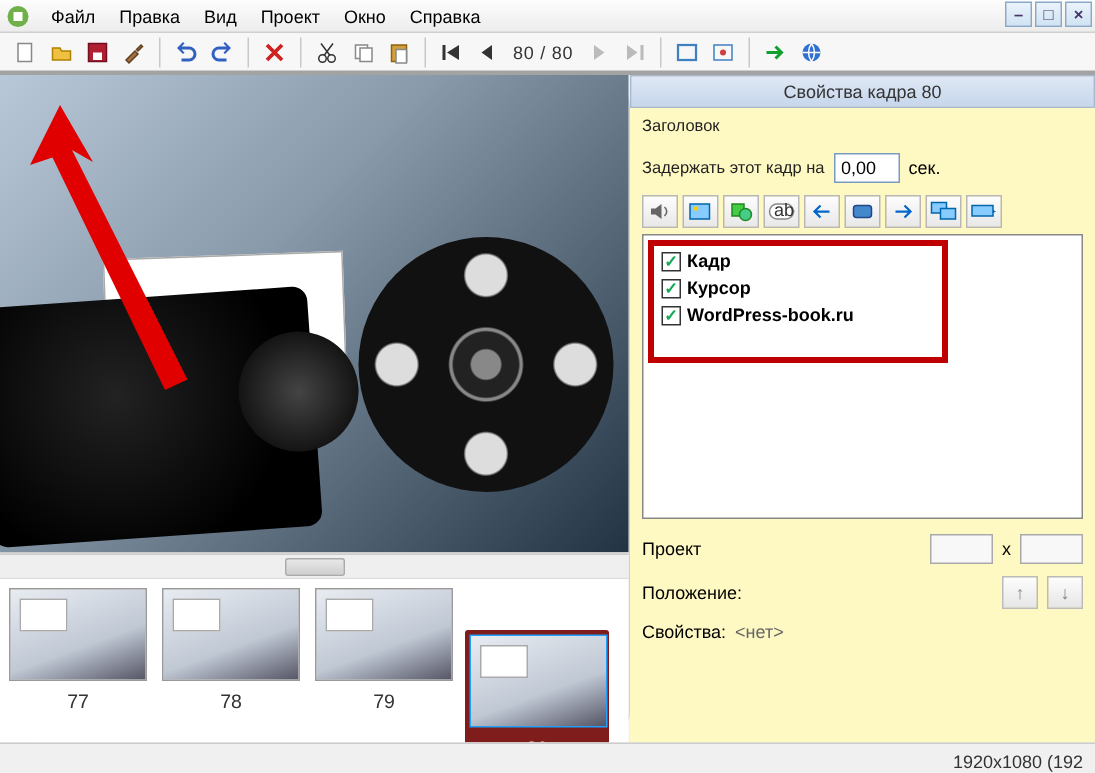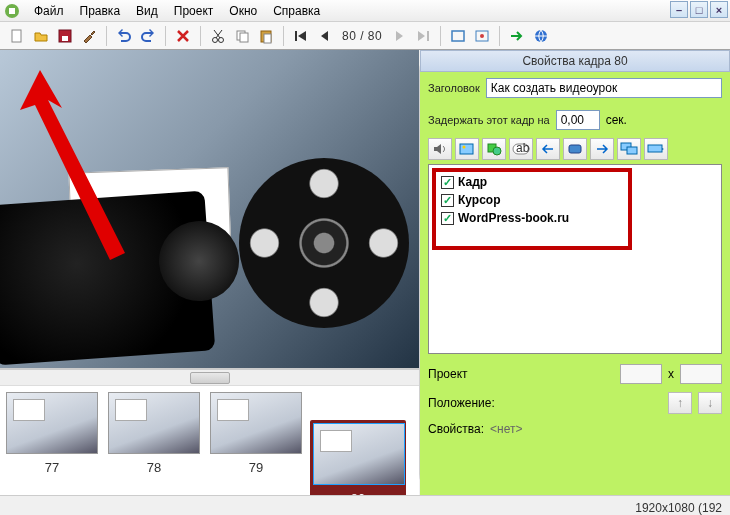--- a/index.html
+++ b/index.html
@@ -4,42 +4,42 @@
 <style>
 * { box-sizing: border-box; margin: 0; padding: 0; font-family: Tahoma, Arial, sans-serif; font-size: 12px; }
 body { width: 730px; height: 515px; background: #f0f0f0; overflow: hidden; position: relative; }
 
 .menubar { height: 22px; background: linear-gradient(#fdfdfd, #ececec); border-bottom: 1px solid #d0d0d0; display: flex; align-items: center; padding: 0 4px; }
 .menubar .app-icon { width: 16px; height: 16px; margin-right: 6px; display:inline-block; }
 .menubar .menu-item { padding: 2px 8px; cursor: default; }
 .window-controls { position: absolute; right: 2px; top: 1px; display: flex; gap: 2px; }
 .window-controls .wc { width: 18px; height: 17px; border: 1px solid #8aa8c8; background: linear-gradient(#eaf3fb,#d0e3f4); display:flex; align-items:center; justify-content:center; color:#436; font-weight:bold; font-size:11px; }
 
-.toolbar { height: 28px; background: #f7f7f7; border-bottom: 1px solid #a3a3a3; display: flex; align-items: center; padding: 0 6px; gap: 2px; }
+.toolbar { height: 28px; background: #f7f7f7; border-bottom: 3px solid #a3a3a3; display: flex; align-items: center; padding: 0 6px; gap: 2px; }
 .tb-btn { width: 22px; height: 22px; display:flex; align-items:center; justify-content:center; border:1px solid transparent; }
 .tb-sep { width:1px; height:20px; background:#c8c8c8; margin:0 4px; }
 .frame-counter { font-size:12px; color:#333; padding:0 4px; letter-spacing:0.5px; }
 
 .main { display:flex; height: calc(100% - 22px - 28px - 20px); }
 .left { width: 420px; display:flex; flex-direction:column; border-right:1px solid #d0d0d0; background:#fff;border-radius:21px; }
 .preview { flex: 1; position:relative; background: linear-gradient(135deg,#b8c8d8 0%, #8899aa 40%, #223344 100%); overflow:hidden; border-bottom:1px solid #ccc; }
 .preview .arrow { position:absolute; left:-10px; top:10px; pointer-events:none; }
 .scroll-h { height:16px; background:#efefef; border-top:1px solid #ccc; display:flex; align-items:center; justify-content:center; }
 .scroll-thumb { width:40px; height:12px; background:linear-gradient(#e8e8e8,#cfcfcf); border:1px solid #aaa; border-radius:2px; }
 
 .thumbs { height:110px; background:#fff; border-top:1px solid #ddd; display:flex; align-items:flex-start; padding:6px 4px 0 4px; gap:6px; overflow:hidden; }
 .thumb { width:96px; text-align:center; }
 .thumb-img { width:92px; height:62px; border:1px solid #999; background:linear-gradient(160deg,#e8ecf2,#c0c8d4 60%,#556 100%); margin:0 auto 6px; position:relative; }
 .thumb-img::after{content:""; position:absolute; left:6px; top:6px; width:30px; height:20px; background:#fff; border:1px solid #aaa;}
 .thumb.selected { background:#7f1d1d; padding:3px; border-radius:2px;margin-top:28px; }
 .thumb.selected .thumb-img{ border-color:#1ea1ff; }
 .thumb.selected .thumb-num{ color:#fff; }
 .thumb-num { font-size:13px; color:#333; }
 
-.right { flex:1; background:#bef264; display:flex; flex-direction:column; padding:0; }
+.right { flex:1; background:#fef9c3; display:flex; flex-direction:column; padding:0; }
 .panel-title { background:linear-gradient(#dfe8f5,#c6d6ec); color:#333; text-align:center; padding:3px 0; border:1px solid #a8b8d0; font-size:12px; }
 .form-row { display:flex; align-items:center; padding:6px 8px; gap:6px; }
 .form-row label { font-size:11px; color:#222; }
 .text-input { border:1px solid #7a9ac0; background:#fff; padding:2px 4px; font-size:12px; height:20px; }
 
 .mini-toolbar { display:flex; gap:3px; padding:2px 8px 4px; flex-wrap:wrap; }
 .mini-btn { width:24px; height:22px; border:1px solid #b8b8b8; background:linear-gradient(#fdfdfd,#e8e8e8); display:flex; align-items:center; justify-content:center; }
 
 .layers-box { margin:0 8px 6px; border:1px solid #888; background:#fff; height:190px; position:relative; padding:8px; }
 .layers-highlight { position:absolute; left:3px; top:3px; width:200px; height:82px; border:4px solid #c00000; }
@@ -222,21 +222,20 @@
           <div class="thumb-img"></div>
           <div class="thumb-num">80</div>
         </div>
       </div>
   </div>
 
   <div class="right">
     <div class="panel-title">Свойства кадра 80</div>
     <div class="form-row">
       <label>Заголовок</label>
-      <input class="text-input" style="flex: 1 1 0%;" value="Как создать видеоурок">
     </div>
     <div class="form-row">
       <label>Задержать этот кадр на</label>
       <input class="text-input" style="width: 44px; " value="0,00">
       <span>сек.</span>
     </div>
 
     <div class="mini-toolbar">
       <div class="mini-btn">
           <svg width="16" height="14">

